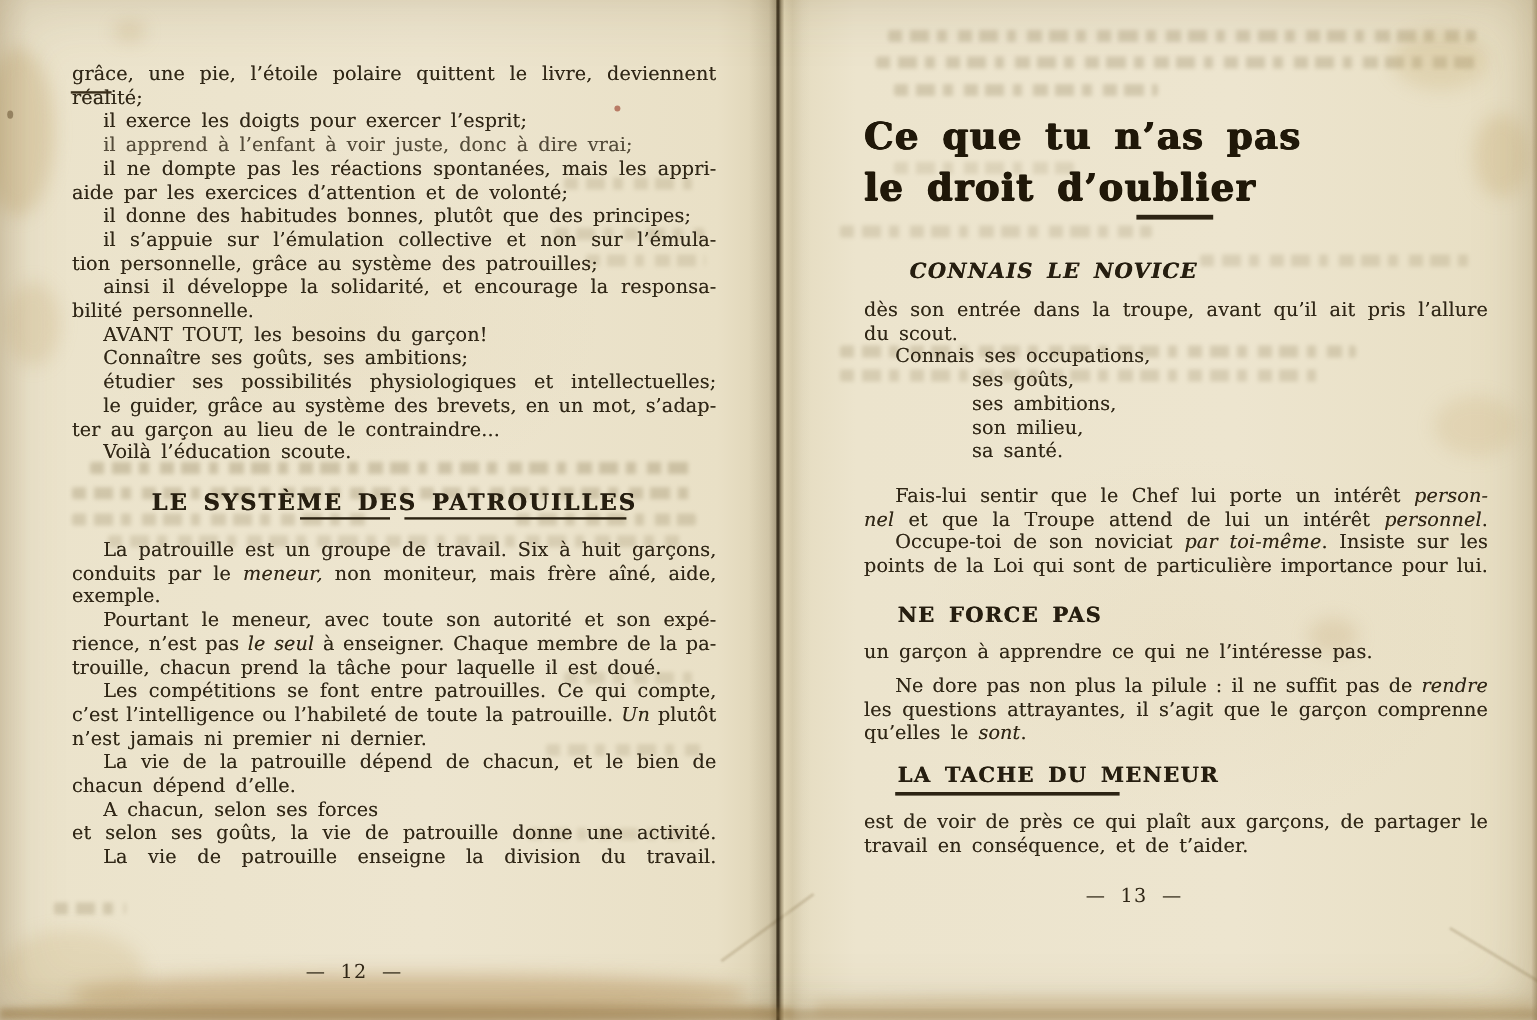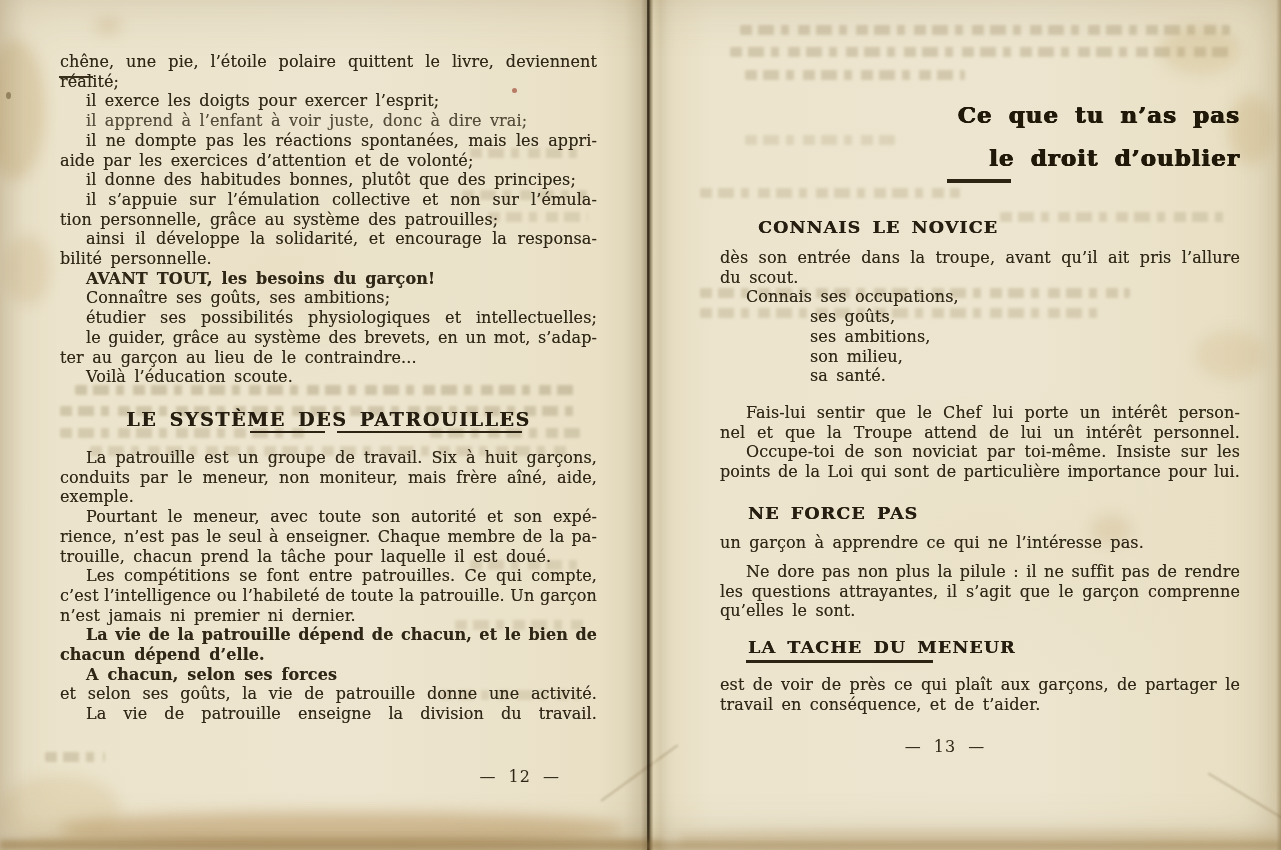--- a/index.html
+++ b/index.html
@@ -33,31 +33,31 @@
     box-shadow:inset 0 0 55px rgba(120,95,55,.22), inset 0 -14px 22px rgba(140,110,62,.16);}
   #right-edge{left:1276px;top:0;width:5px;height:850px;background:linear-gradient(90deg,rgba(110,85,45,0),rgba(110,85,45,.38));}
   #bottom-edge{left:0;top:841px;width:1281px;height:9px;background:rgba(150,118,66,.28);filter:blur(2px);}
 
   
   .tl{display:block;font-size:16px;line-height:19.7px;min-height:19.7px;word-spacing:3.2px;letter-spacing:.1px;
       text-shadow:0 0 .45px rgba(47,38,20,.55);white-space:nowrap;}
   .tl.just{white-space:normal;text-align:justify;text-align-last:justify;text-justify:inter-word;word-spacing:normal;}
   .tl.ind1{text-indent:26px;}
   .tl.ind2{padding-left:90px;}
-  .tl.b, span.b{font-weight:bold;}
+  .tl.b, span.b{font-weight:normal;}
   .tl.lt{opacity:.8;}
-  span.it{}
+  span.it{font-style:italic;}
   span.om{position:relative;margin-top:20px;}
   span.om::after{content:"";position:absolute;left:-1px;right:-1px;top:4.5px;height:1.7px;background:#3a2f1b;}
 
   .small-head{font-weight:bold;font-size:17.5px;letter-spacing:1.1px;word-spacing:4px;color:#261e10;
       text-shadow:.3px 0 currentColor;}
   #lp-heading{text-align:center;font-size:19px;letter-spacing:1.6px;}
   .rule{background:#2c2313;}
-  #rp-title{left:720px;top:93px;width:520px;text-align:right;font-weight:bold;font-size:23px;line-height:43px;
+  #rp-title{left:720px;top:93px;width:520px;text-align:left;font-weight:bold;font-size:31px;line-height:43px;
       letter-spacing:1px;word-spacing:7px;color:#201809;
       text-shadow:.6px 0 currentColor,-.4px 0 currentColor,0 .4px currentColor;}
   .pageno{text-align:center;font-size:16px;letter-spacing:1px;word-spacing:6px;}
 
   
   .ghost{position:absolute;height:10px;border-radius:2px;filter:blur(1.7px);opacity:.26;pointer-events:none;
     background:repeating-linear-gradient(90deg,
       #8a7a52 0px,#8a7a52 12px,transparent 12px,transparent 18px,
       #8a7a52 18px,#8a7a52 34px,transparent 34px,transparent 41px,
       #8a7a52 41px,#8a7a52 49px,transparent 49px,transparent 58px);}
@@ -109,21 +109,21 @@
 <div class="stain" style="left:680px;top:830px;width:600px;height:22px;border-radius:30%;background:rgba(190,158,100,.26);filter:blur(5px);"></div>
 <div class="speck" style="left:512px;top:88px;width:5px;height:5px;background:rgba(150,55,35,.6);filter:blur(.4px);"></div>
 <div class="speck" style="left:6px;top:92px;width:5px;height:7px;background:rgba(90,70,40,.5);"></div>
 <div class="fold" style="left:592px;top:772px;width:95px;transform:rotate(-36deg);"></div>
 <div class="fold" style="left:1200px;top:802px;width:115px;transform:rotate(31deg);"></div>
 
 <div class="abs" id="gutter"></div>
 <div class="abs" id="gutter-line"></div>
 
 <div class="abs" style="left:60px;top:52px;width:537px;">
-    <div class="tl just"><span>chêne, une pie, l’étoile polaire quittent le livre, deviennent</span></div>
+    <div class="tl just"><span>grâce, une pie, l’étoile polaire quittent le livre, deviennent</span></div>
     <div class="tl"><span class="om">réal</span><span>ité;</span></div>
     <div class="tl ind1"><span>il exerce les doigts pour exercer l’esprit;</span></div>
     <div class="tl ind1 lt"><span>il apprend à l’enfant à voir juste, donc à dire vrai;</span></div>
     <div class="tl ind1 just"><span>il ne dompte pas les réactions spontanées, mais les appri-</span></div>
     <div class="tl"><span>aide par les exercices d’attention et de volonté;</span></div>
     <div class="tl ind1"><span>il donne des habitudes bonnes, plutôt que des principes;</span></div>
     <div class="tl ind1 just"><span>il s’appuie sur l’émulation collective et non sur l’émula-</span></div>
     <div class="tl"><span>tion personnelle, grâce au système des patrouilles;</span></div>
     <div class="tl ind1 just"><span>ainsi il développe la solidarité, et encourage la responsa-</span></div>
     <div class="tl"><span>bilité personnelle.</span></div>
@@ -142,38 +142,38 @@
 <div class="abs rule" style="left:337px;top:431px;width:185px;height:2.2px;"></div>
 
 <div class="abs" style="left:60px;top:448px;width:537px;">
     <div class="tl ind1 just"><span>La patrouille est un groupe de travail. Six à huit garçons,</span></div>
     <div class="tl just"><span>conduits par le </span><span class="it">meneur,</span><span> non moniteur, mais frère aîné, aide,</span></div>
     <div class="tl"><span>exemple.</span></div>
     <div class="tl ind1 just"><span>Pourtant le meneur, avec toute son autorité et son expé-</span></div>
     <div class="tl just"><span>rience, n’est pas </span><span class="it">le seul</span><span> à enseigner. Chaque membre de la pa-</span></div>
     <div class="tl"><span>trouille, chacun prend la tâche pour laquelle il est doué.</span></div>
     <div class="tl ind1 just"><span>Les compétitions se font entre patrouilles. Ce qui compte,</span></div>
-    <div class="tl just"><span>c’est l’intelligence ou l’habileté de toute la patrouille. </span><span class="it">Un</span><span> garçon</span></div>
+    <div class="tl just"><span>c’est l’intelligence ou l’habileté de toute la patrouille. </span><span class="it">Un</span><span> plutôt</span></div>
     <div class="tl"><span>n’est jamais ni premier ni dernier.</span></div>
     <div class="tl ind1 just b"><span>La vie de la patrouille dépend de chacun, et le bien de</span></div>
     <div class="tl b"><span>chacun dépend d’elle.</span></div>
     <div class="tl ind1 b"><span>A chacun, selon ses forces</span></div>
     <div class="tl just"><span>et selon ses goûts, la vie de patrouille donne une activité.</span></div>
     <div class="tl ind1 just"><span>La vie de patrouille enseigne la division du travail.</span></div>
   </div>
 
-<div class="abs pageno" style="left:30px;top:767px;width:530px;text-align:right;">— 12 —</div>
+<div class="abs pageno" style="left:30px;top:800px;width:530px;">— 12 —</div>
 
 <div class="abs" id="rp-title">
   <div>Ce que tu n’as pas</div>
   <div>le droit d’oublier</div>
 </div>
 <div class="abs rule" style="left:947px;top:179px;width:64px;height:3.5px;"></div>
 
-<div class="abs small-head" style="left:758px;top:217px;">
+<div class="abs small-head" style="left:758px;top:217px;font-style:italic;">
   <span>CONNAIS LE NOVICE</span>
 </div>
 
 <div class="abs" style="left:720px;top:248px;width:520px;">
     <div class="tl just"><span>dès son entrée dans la troupe, avant qu’il ait pris l’allure</span></div>
     <div class="tl"><span>du scout.</span></div>
     <div class="tl ind1"><span>Connais ses occupations,</span></div>
     <div class="tl ind2"><span>ses goûts,</span></div>
     <div class="tl ind2"><span>ses ambitions,</span></div>
     <div class="tl ind2"><span>son milieu,</span></div>

